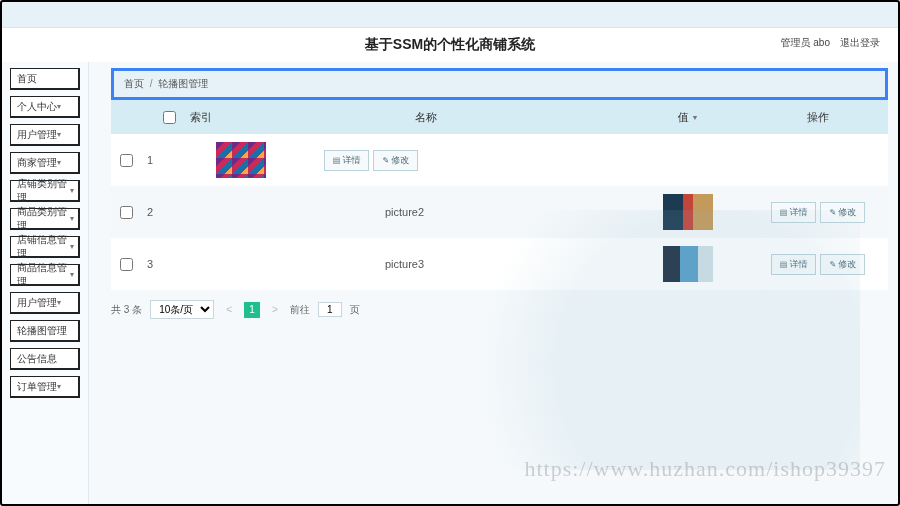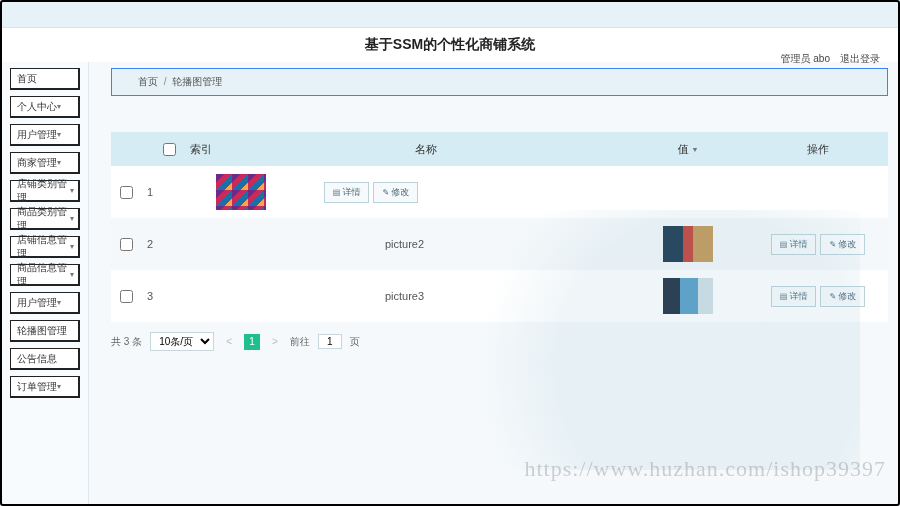--- a/index.html
+++ b/index.html
@@ -28,21 +28,21 @@
     padding: 17px 20px;
   }
   .header-title {
     font-weight: bold;
     font-size: 14px;
     color: #222;
   }
   .header-right {
     position: absolute;
     right: 20px;
-    top: 16px;
+    top: 0;
     height: 30px;
     display: flex;
     align-items: center;
     gap: 10px;
     font-size: 10px;
     color: #444;
   }
   .header-right span { cursor: pointer; }
 
   .main {
@@ -85,25 +85,24 @@
   .content::before {
     content: "";
     position: absolute;
     left: 0;
     top: 0;
     bottom: 0;
     width: 0;
   }
   .breadcrumb {
     background: #e6f2f7;
-    border: 1px solid #3b82f6;
-    padding: 6px 26px;
+    border: 3px solid #3b82f6;
+    padding: 6px 10px;
     font-size: 10px;
     color: #555;
-    margin-bottom: 36px;
   }
   .bc-sep { margin: 0 3px; color: #888; }
 
   .table-wrap {
     background: transparent;
   }
   .thead {
     display: flex;
     background: #d6ecf4;
     height: 34px;

